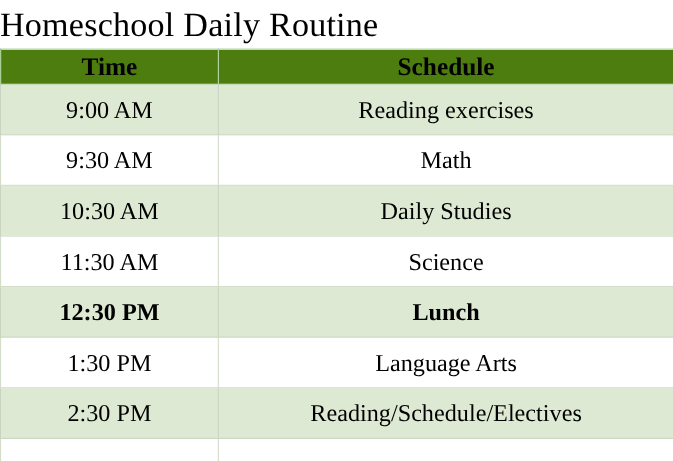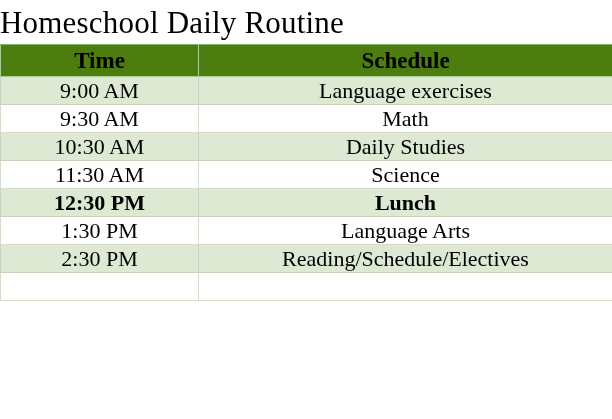--- a/index.html
+++ b/index.html
@@ -49,21 +49,21 @@
     border-collapse: collapse;
     table-layout: fixed;
   }
   .routine-table col.col-time  { width: 198px; }
   .routine-table col.col-sched { width: 414px; }
 
   .routine-table th,
   .routine-table td {
     text-align: center;
     vertical-align: middle;
-    height: 28px;
+    height: 46px;
     padding: 0 4px;
     box-sizing: border-box;
     border: 1px solid #d3ddc9;
     overflow: hidden;
     white-space: nowrap;
   }
 
   
   .routine-table thead th {
     background: #4d7c0f;
@@ -111,21 +111,21 @@
       </colgroup>
       <thead>
         <tr>
           <th>Time</th>
           <th>Schedule</th>
         </tr>
       </thead>
       <tbody id="routine-body">
           <tr class="shaded">
             <td>9:00 AM</td>
-            <td>Language exercises</td>
+            <td>Reading exercises</td>
           </tr>
           <tr>
             <td>9:30 AM</td>
             <td>Math</td>
           </tr>
           <tr class="shaded">
             <td>10:30 AM</td>
             <td>Daily Studies</td>
           </tr>
           <tr>

